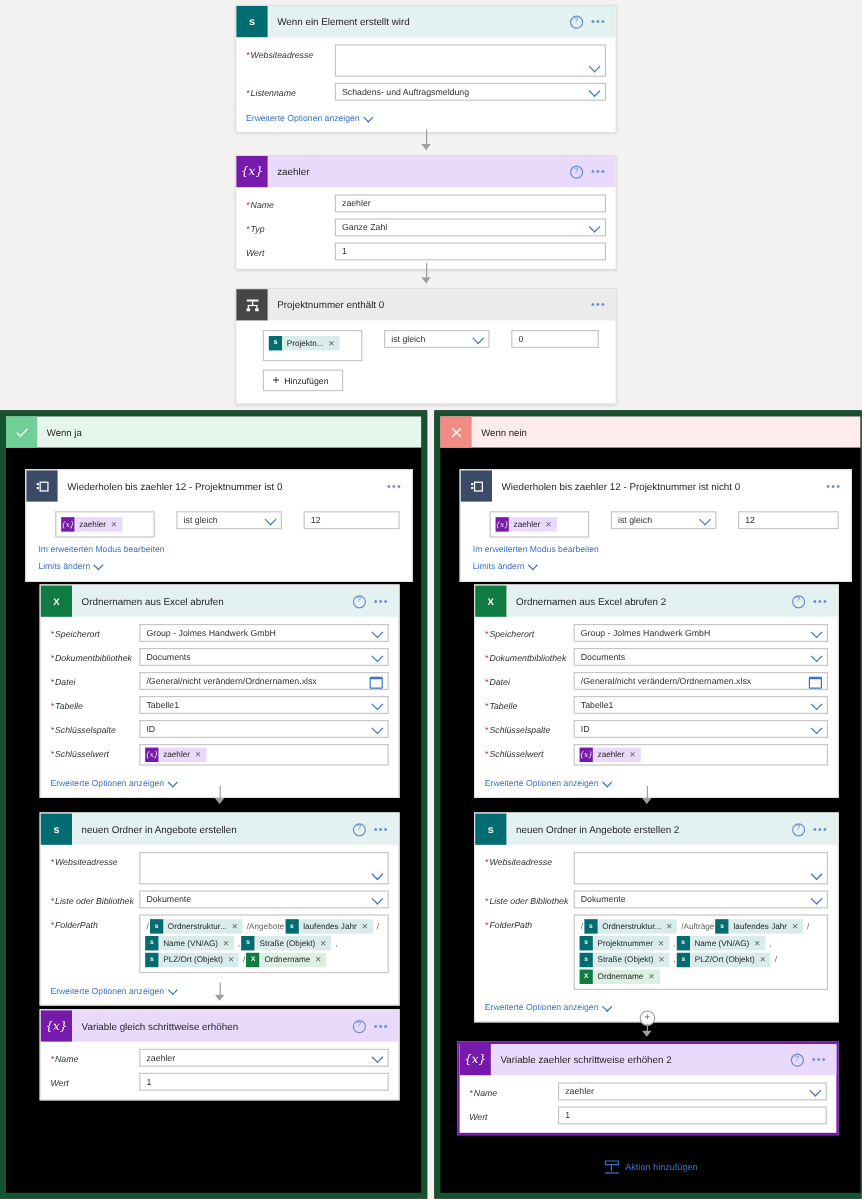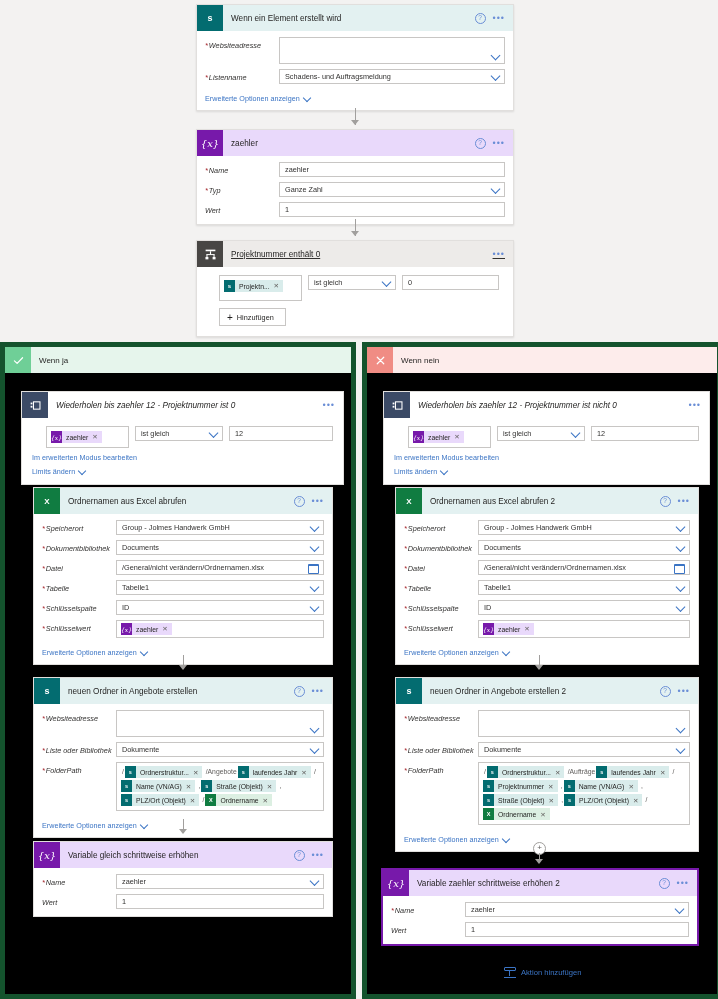--- a/index.html
+++ b/index.html
@@ -43,22 +43,22 @@
   .help-ico{
     width:9px;height:9px;border:1px solid #6a8ed6;border-radius:50%;
     color:#6a8ed6;font-size:6.5px;line-height:8px;text-align:center;
     font-family:"Liberation Sans",sans-serif;
   }
   .ellipsis{color:#6a8ed6;font-size:9px;letter-spacing:1px;line-height:5px;}
 
   
   .head-teal{background:#e3f1f1;}
   .head-purple{background:#e9d9fb;}
-  .head-grey{background:#edebe9;text-decoration:underline;}
-  .head-white{background:#fff;font-style:italic;}
+  .head-grey{background:#edebe9;}
+  .head-white{background:#fff;}
 
   
   .tile{width:26px;height:26px;display:flex;align-items:center;justify-content:center;}
   .tile-sp{background:#036c70;}
   .tile-xl{background:#107c41;}
   .tile-var{background:#7719aa;}
   .tile-cond{background:#484644;}
   .tile-loop{background:#3b4a66;}
 
   .tile-var span{color:#fff;font-family:"DejaVu Serif",serif;font-size:10px;font-style:italic;}
@@ -129,21 +129,21 @@
     display:inline-flex;align-items:center;gap:4px;
     margin-top:5px;
   }
   .link .vchev{
     width:5px;height:5px;
     border-right:1.1px solid #3b74c4;border-bottom:1.1px solid #3b74c4;
     transform:translateY(-1px) rotate(45deg);
   }
 
   
-  .cond-row{display:flex;align-items:flex-start;gap:6px;}
+  .cond-row{display:flex;align-items:flex-start;gap:18px;}
   .cond-tokcell{
     border:1px solid #c8c6c4;background:#fff;
     width:83px;min-height:26px;box-sizing:border-box;padding:3px 4px;
   }
   .cond-tokcell.short{min-height:15px;}
   .cond-op{
     border:1px solid #c8c6c4;background:#fff;
     width:88px;height:15px;box-sizing:border-box;
     position:relative;display:flex;align-items:center;padding-left:5px;
     font-size:7.3px;

